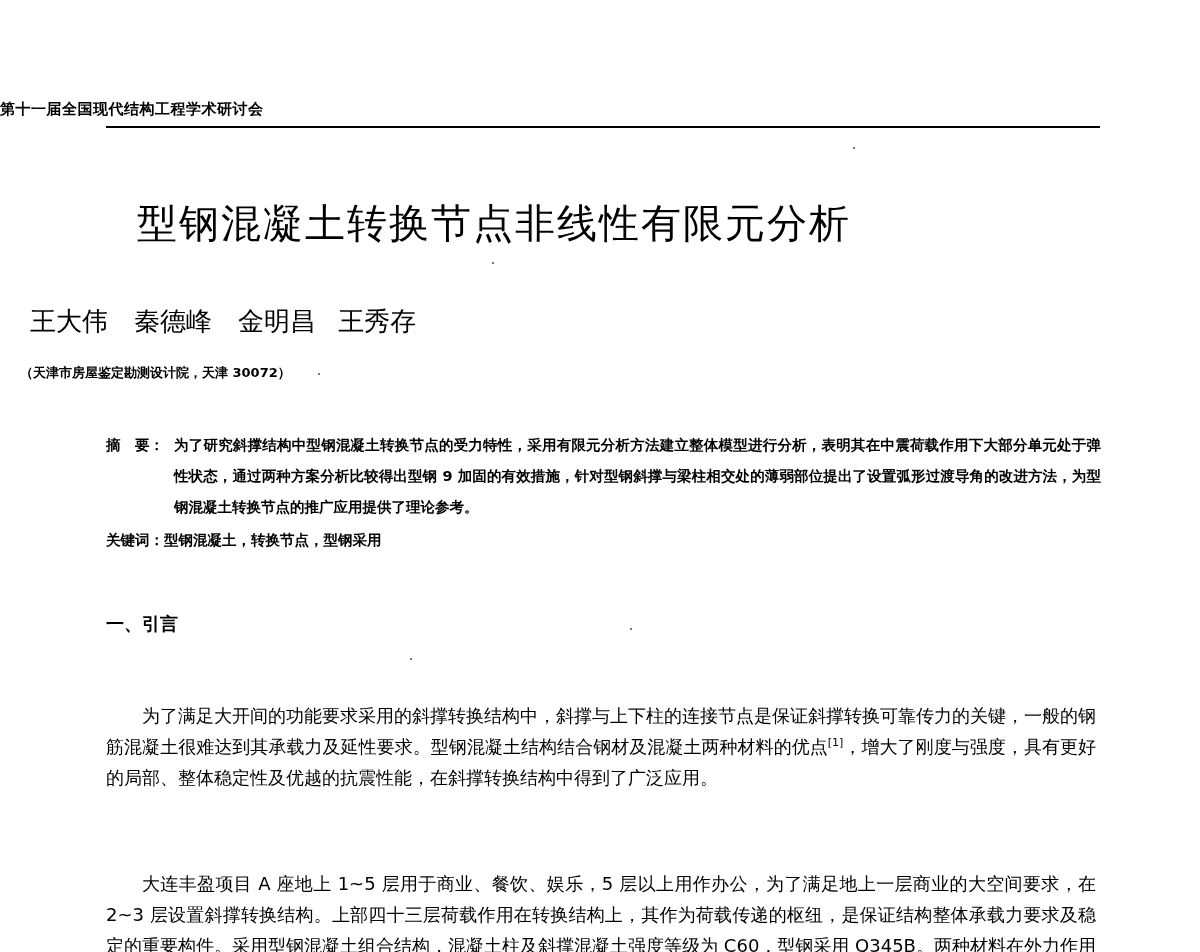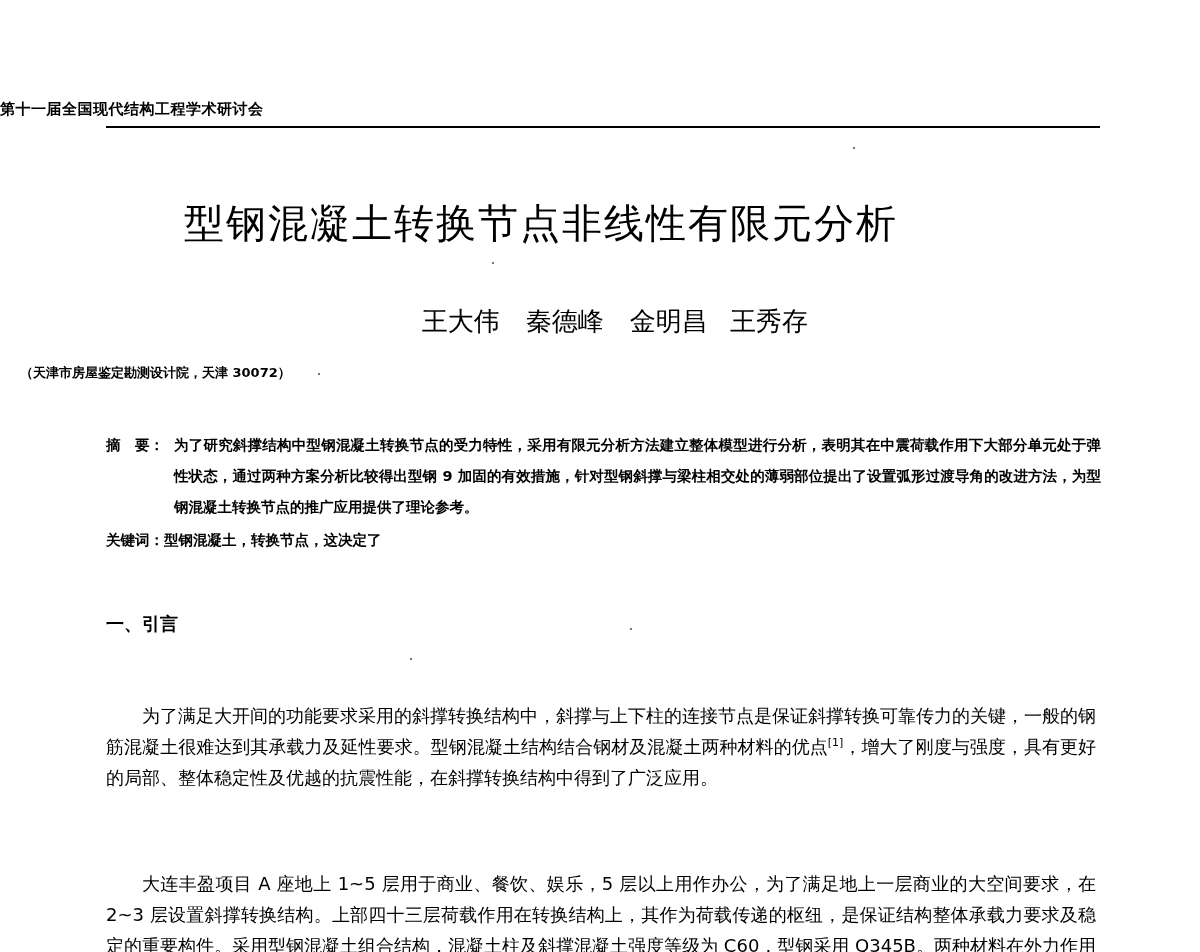--- a/index.html
+++ b/index.html
@@ -1,21 +1,21 @@
 <!DOCTYPE html>
 <html><head>
 <meta charset="utf-8">
 <style>
   html, body { margin:0; padding:0; background:#ffffff; }
   body { width:1200px; height:952px; position:relative; overflow:hidden; color:#000; font-family:"DejaVu Sans", sans-serif; }
   .abs { position:absolute; }
   .running-head { left:0; width:1200px; top:100px; font-size:15px; font-weight:bold; letter-spacing:0.5px; }
   .head-rule { left:106px; width:994px; top:126px; height:2px; background:#000; }
-  .title { left:0; width:988px; top:196px; text-align:center; font-size:40px; letter-spacing:2px;margin-left:47px; }
-  .authors { left:0; width:1200px; top:304px; text-align:center; font-size:26px; word-spacing:14px; padding-left:30px; box-sizing:border-box; }
+  .title { left:0; width:988px; top:196px; text-align:center; font-size:40px; letter-spacing:2px; }
+  .authors { left:0; width:1200px; top:304px; text-align:left; font-size:26px; word-spacing:14px; padding-left:30px; box-sizing:border-box; }
   .affil { left:0; width:1200px; top:364px; text-align:left; font-size:13px; font-weight:bold; padding-left:20px; box-sizing:border-box; }
   .abstract { left:106px; width:995px; top:430px; font-size:14.5px; line-height:31px; font-weight:bold; }
   .abstract .label { position:absolute; left:0; top:0; }
   .abstract .text { margin-left:68px; text-align:justify; text-align-last:left; }
   .keywords { left:106px; top:531px; font-size:14.5px; font-weight:bold; }
   .section { left:106px; top:612px; font-size:18px; font-weight:bold; }
   .body-text { left:106px; width:990px; font-size:18px; line-height:31px; text-align:justify;margin-top:20px; }
   .p1 { top:680px; }
   .p2 { top:848px; }
   .indent { text-indent:36px; }
@@ -33,21 +33,21 @@
 <div class="abs authors">王大伟　秦德峰　金明昌 王秀存</div>
 
 <div class="abs affil">（天津市房屋鉴定勘测设计院，天津 30072）</div>
 
 <div class="abs abstract">
   <span class="label">摘　要：</span>
   <div class="text">为了研究斜撑结构中型钢混凝土转换节点的受力特性，采用有限元分析方法建立整体模型进行分析，表明其在中震荷载作用下大部分单元处于弹性状态，通过两种方案分析比较得出型钢 9 加固的有效措施，针对型钢斜撑与梁柱相交处的薄弱部位提出了设置弧形过渡导角的改进方法，为型钢混凝土转换节点的推广应用提供了理论参考。</div>
 </div>
 
 <div class="abs keywords">
-  <span>关键词：</span><span>型钢混凝土，转换节点，这决定了</span>
+  <span>关键词：</span><span>型钢混凝土，转换节点，型钢采用</span>
 </div>
 
 <div class="abs section">
   <span>一、</span><span>引言</span>
 </div>
 
 <div class="abs body-text p1 indent"><span>为了满足大开间的功能要求采用的斜撑转换结构中，斜撑与上下柱的连接节点是保证斜撑转换可靠传力的关键，一般的钢筋混凝土很难达到其承载力及延性要求。型钢混凝土结构结合钢材及混凝土两种材料的优点</span><sup>[1]</sup><span>，增大了刚度与强度，具有更好的局部、整体稳定性及优越的抗震性能，在斜撑转换结构中得到了广泛应用。</span></div>
 
 <div class="abs body-text p2 indent">大连丰盈项目 A 座地上 1~5 层用于商业、餐饮、娱乐，5 层以上用作办公，为了满足地上一层商业的大空间要求，在 2~3 层设置斜撑转换结构。上部四十三层荷载作用在转换结构上，其作为荷载传递的枢纽，是保证结构整体承载力要求及稳定的重要构件。采用型钢混凝土组合结构，混凝土柱及斜撑混凝土强度等级为 C60，型钢采用 Q345B。两种材料在外力作用下协同工作，但材性有差异，可能发生滑移，这决定了</div>
 

